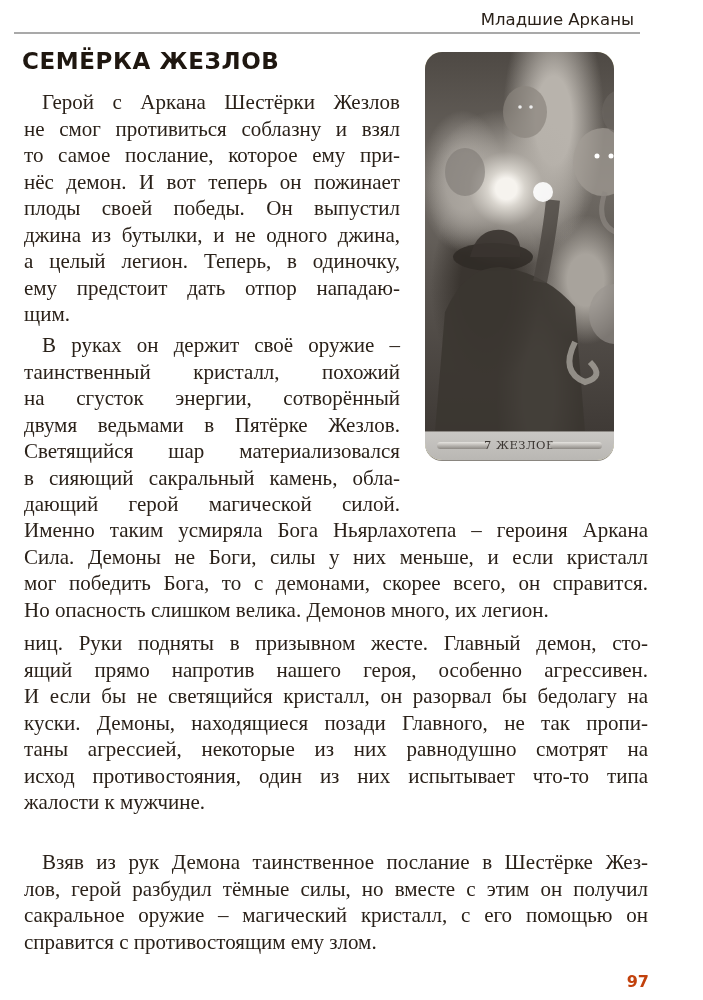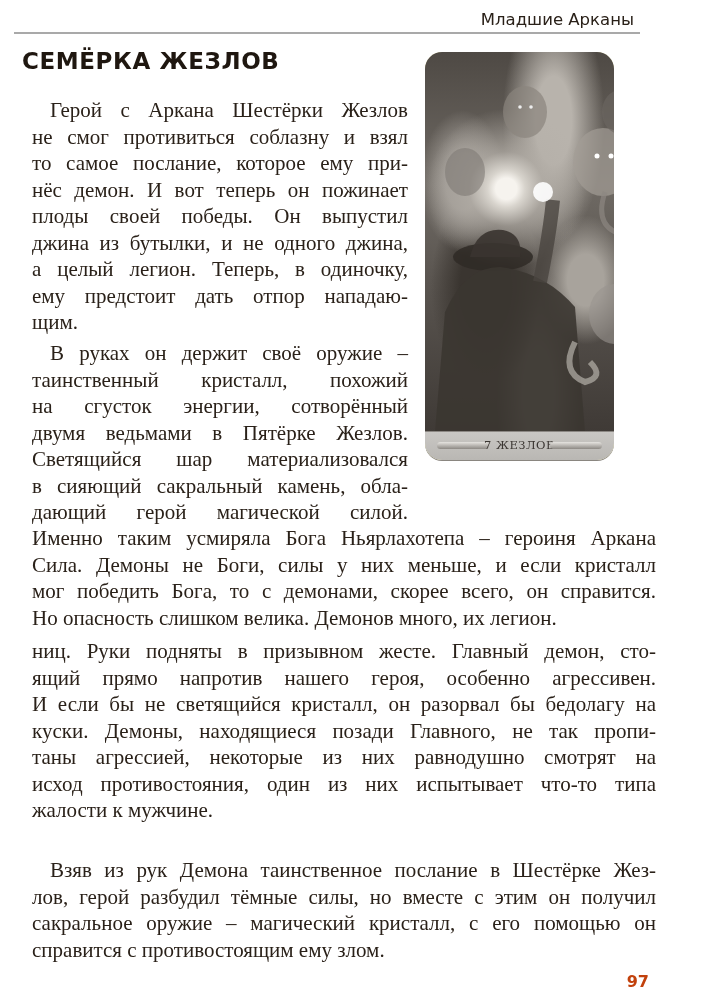--- a/index.html
+++ b/index.html
@@ -44,21 +44,21 @@
     position:absolute; left:0; right:0; top:6px; text-align:center;
     font-family:"DejaVu Serif", serif; font-size:11.5px; letter-spacing:0.5px; color:#3b3632;
   }
   .scroll { position:absolute; top:10px; width:52px; height:7px; border-radius:4px;
     background:linear-gradient(180deg,#e6e4e0,#8d8984); }
   .scroll.l { left:12px; }
   .scroll.r { right:12px; }
   .p {
     position:absolute; left:24px;
     font-family:"Liberation Serif", serif; font-size:21px; line-height:26.5px;
-    color:#2a2119; margin:8px;
+    color:#2a2119; margin:0;
   }
   .line { display:block; white-space:nowrap; text-align:justify; text-align-last:justify; }
   .line.last { text-align-last:left; }
   .line.indent { text-indent:18px; }
   .narrow { width:376px; }
   .wide { width:624px; }
   .folio {
     position:absolute; right:54px; top:972px;
     font-family:"DejaVu Sans", sans-serif; font-weight:bold; font-size:16px; color:#c2410c;
   }

